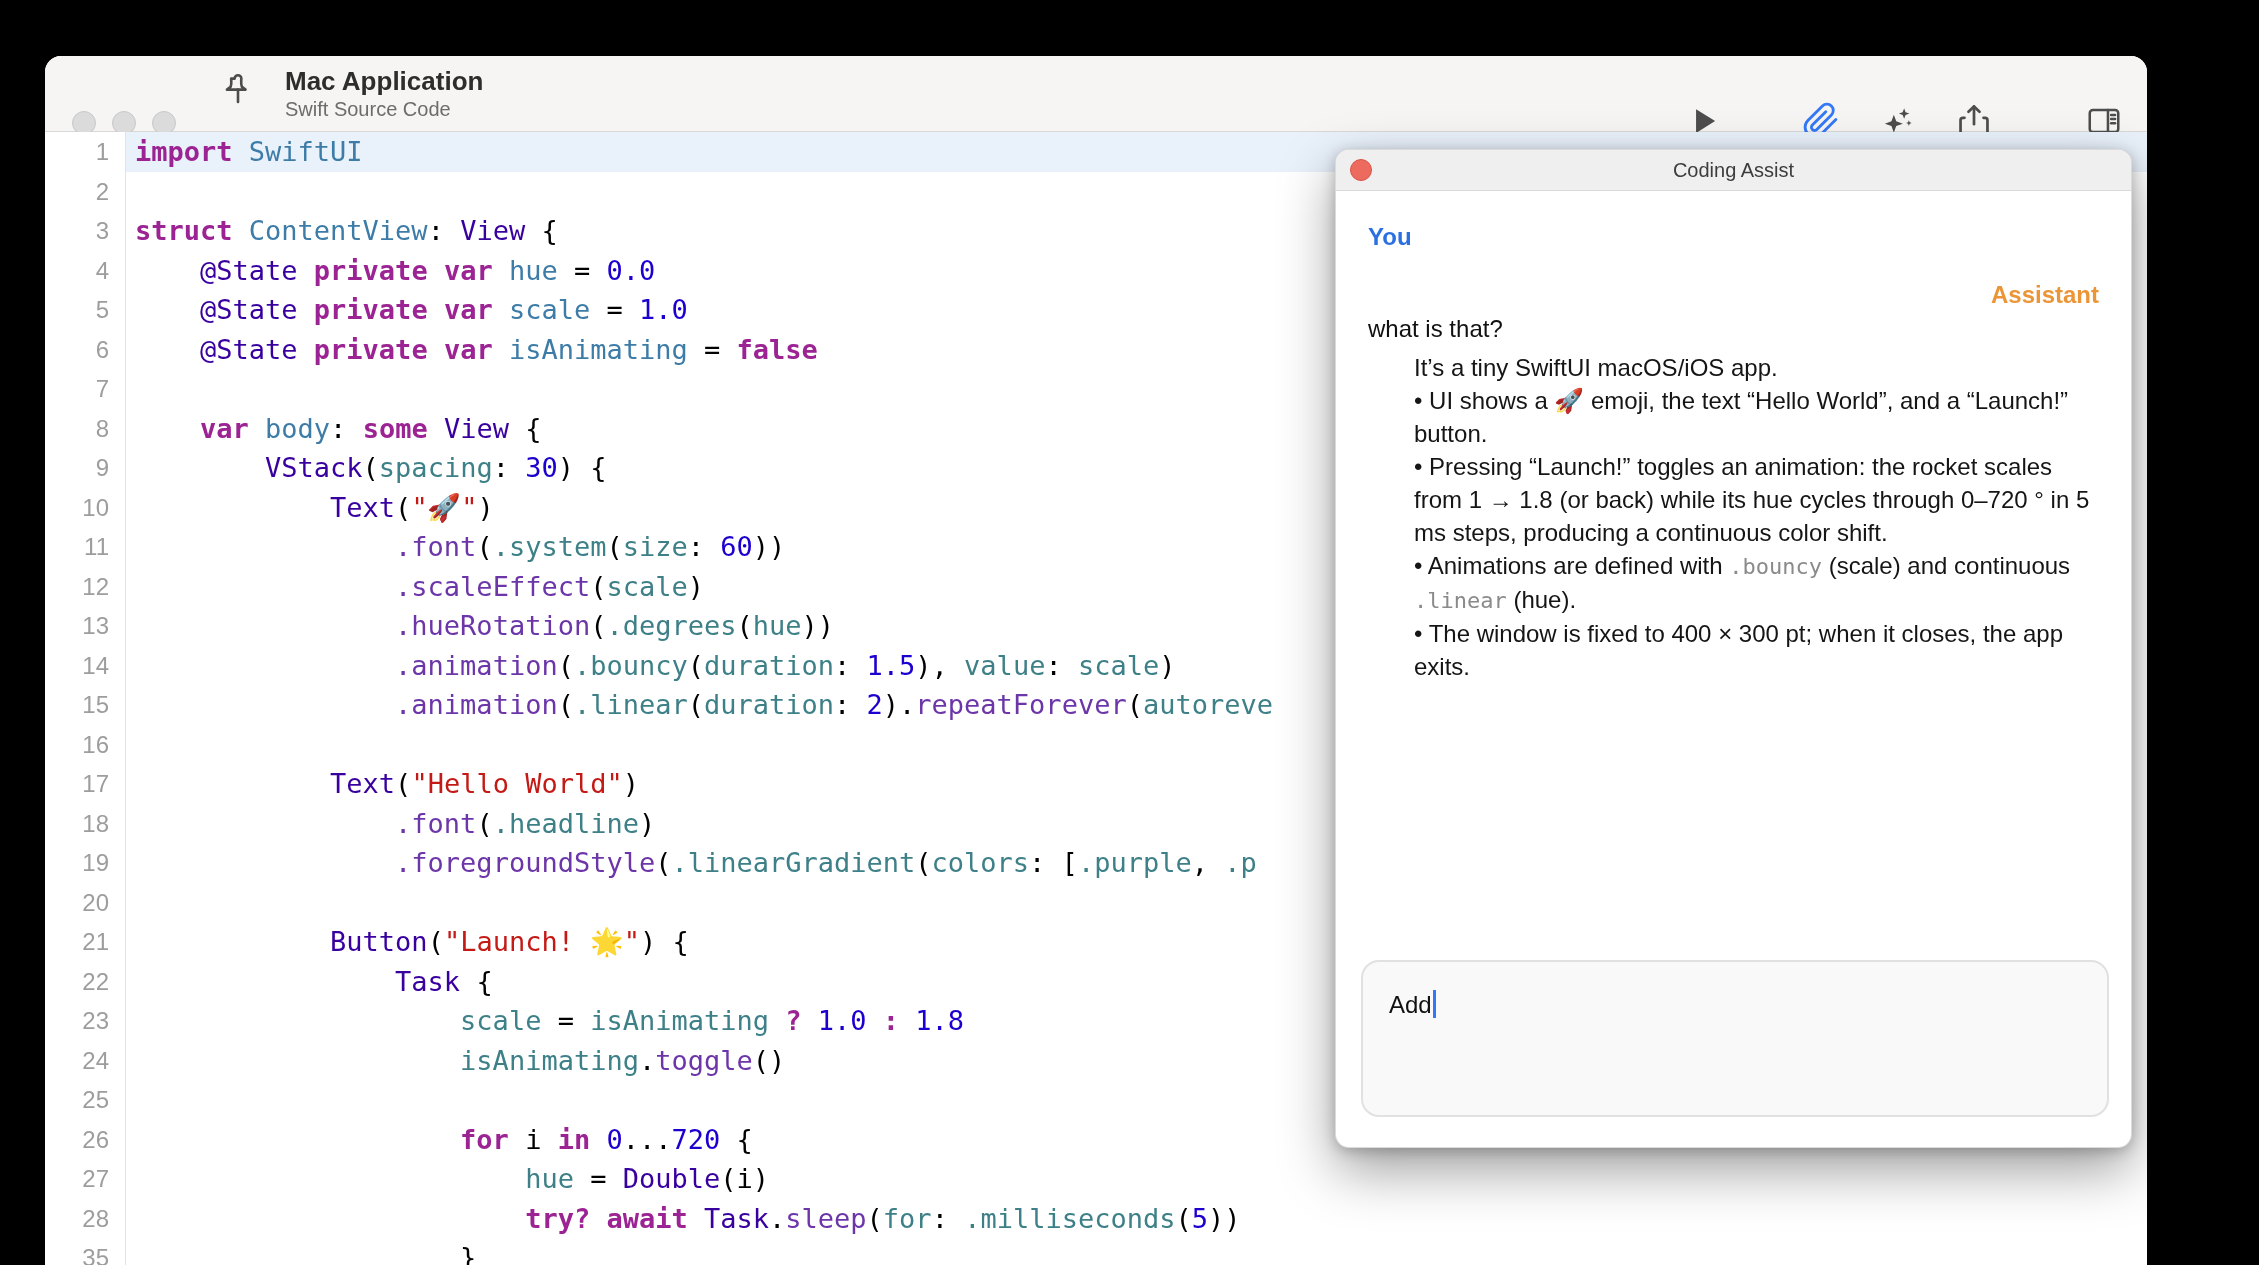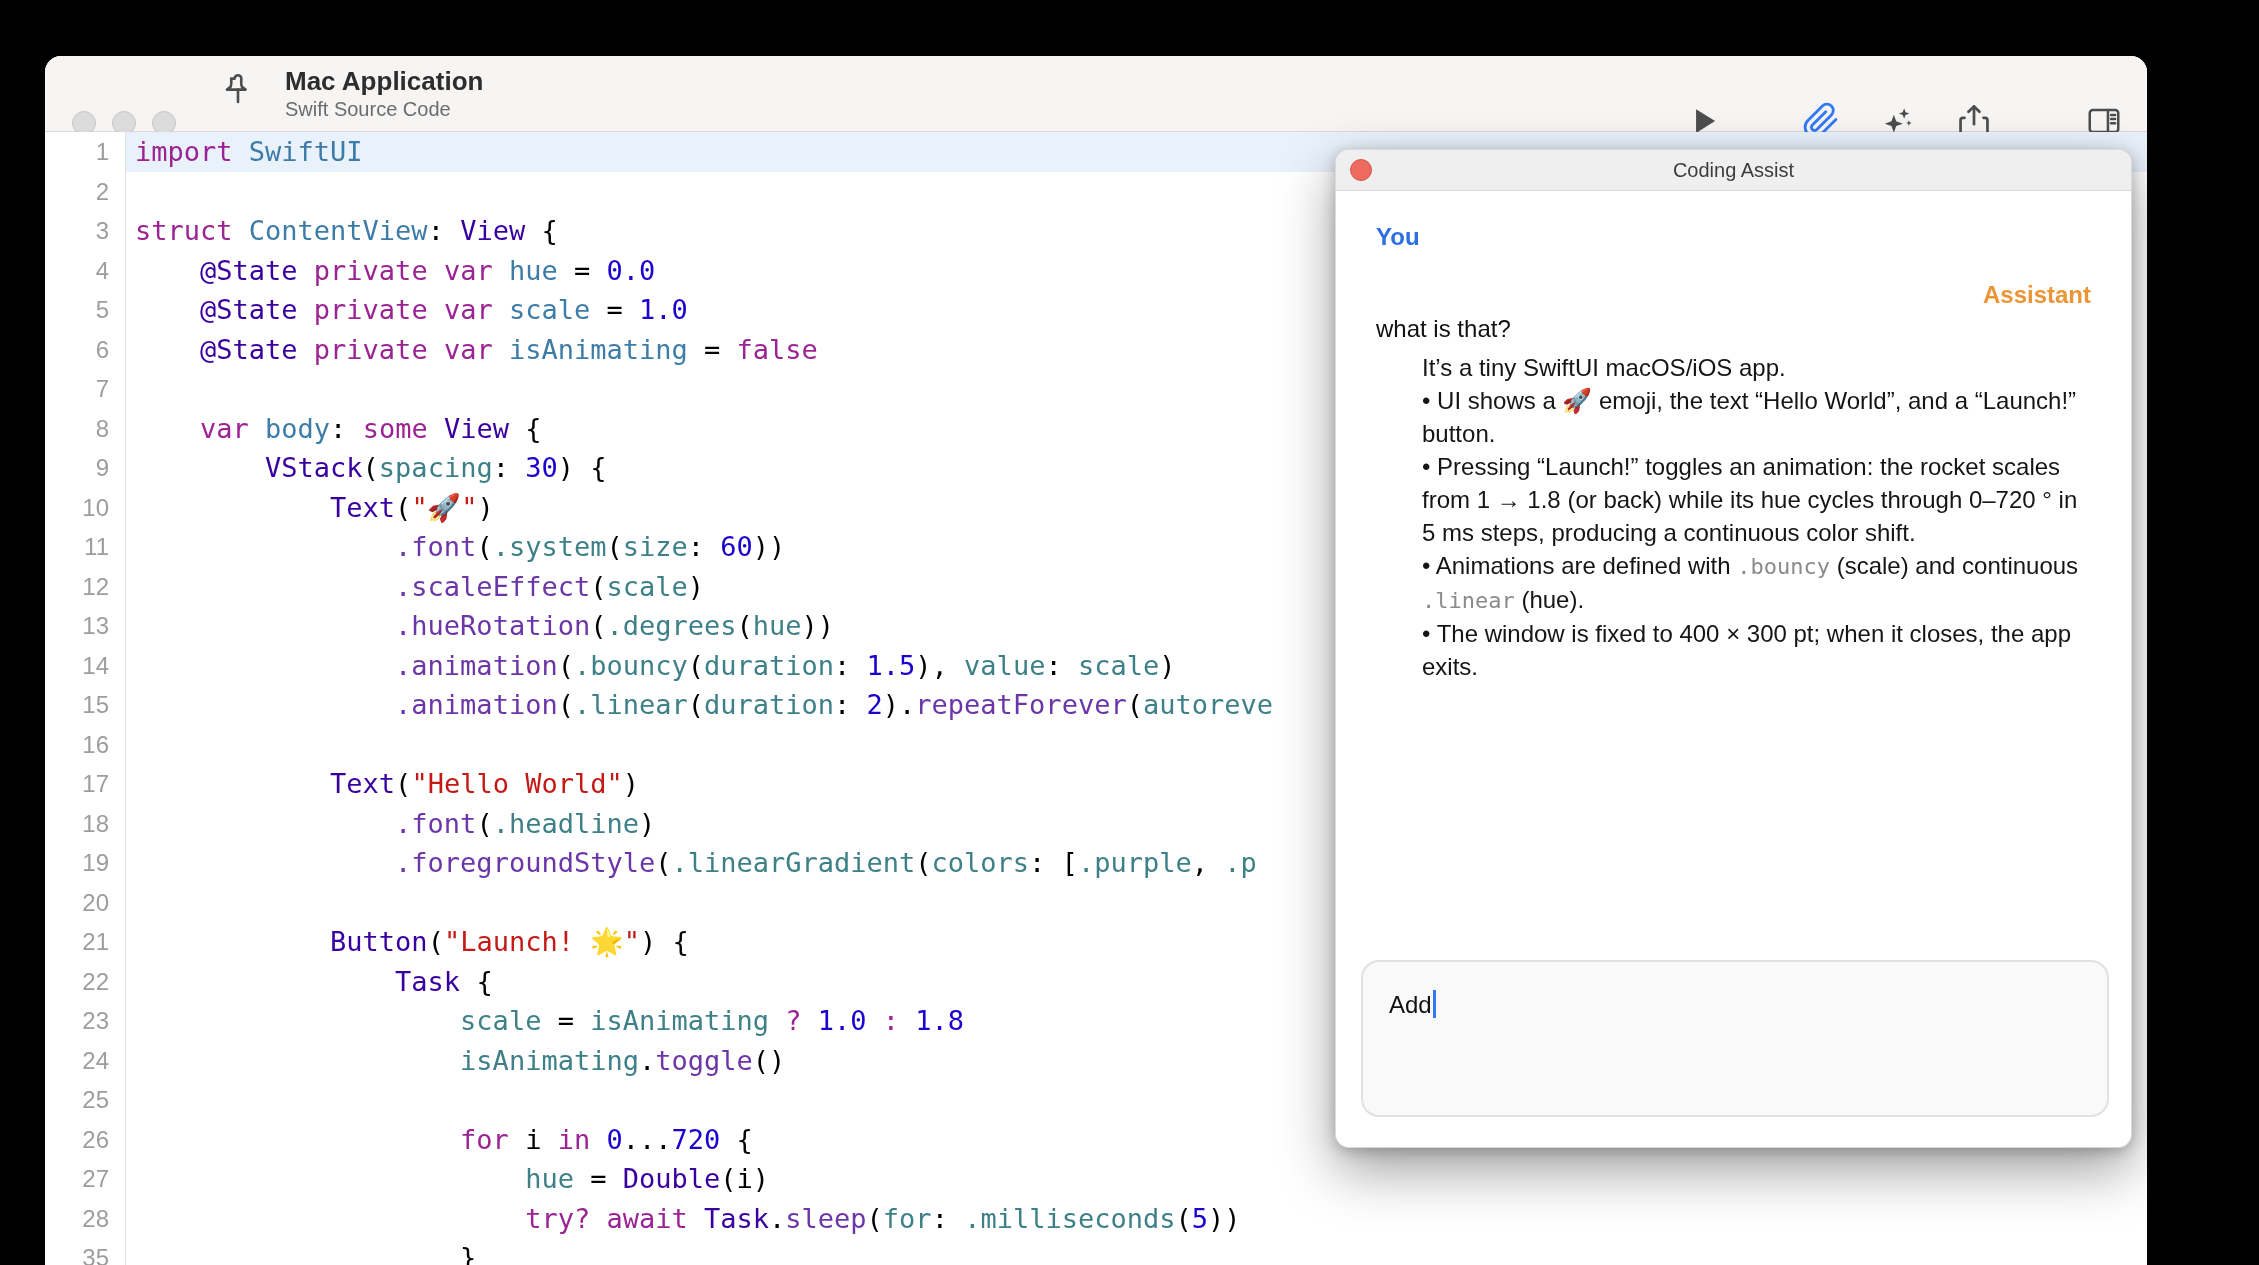--- a/index.html
+++ b/index.html
@@ -28,34 +28,34 @@
 
   
   #editor{position:relative;background:#fff;}
   #gutter-sep{position:absolute;left:80px;top:0;bottom:-200px;width:1px;background:#e3e3e3;z-index:2;}
   .row{display:flex;height:39.5px;}
   .gutter{flex:0 0 80px;text-align:right;padding-right:16px;box-sizing:border-box;
           font-size:24px;color:#9d9d9d;line-height:39.5px;}
   .code{flex:1 1 auto;font-family:"DejaVu Sans Mono",monospace;font-size:27px;
         line-height:39.5px;white-space:pre;padding-left:10px;}
   .code.hl{background:#e9f1fb;}
-  .tok-k{font-weight:normal;}
+  .tok-k{font-weight:bold;}
 
   
   #panel{position:absolute;left:1335px;top:123px;width:797px;height:999px;
          background:#fff;border-radius:14px;z-index:10;
          border:1px solid rgba(0,0,0,.14);box-sizing:border-box;
          box-shadow:0 22px 55px rgba(0,0,0,.38),0 3px 14px rgba(0,0,0,.22);
          overflow:hidden;}
   #panel-header{position:relative;height:40px;background:#f0efef;
                 border-bottom:1px solid #d9d9d9;}
   #panel-close{position:absolute;left:14px;top:9px;width:22px;height:22px;border-radius:50%;
                background:#ec6a5e;border:1px solid #d95448;box-sizing:border-box;}
   #panel-title{text-align:center;font-size:20px;color:#3d3d3d;line-height:40px;}
-  #chat{padding:0 40px;}
+  #chat{padding:0 32px;}
   #you-label{margin-top:32px;font-size:24px;font-weight:bold;color:#2b6fe3;}
   #user-msg{margin-top:6px;font-size:24px;color:#111;}
   #assistant-label{margin-top:30px;text-align:right;font-size:24px;font-weight:bold;color:#eb9537;}
   #assistant-msg{margin-top:8px;margin-left:46px;font-size:24px;line-height:33px;color:#151515;}
   #assistant-msg .inline-code{font-family:"DejaVu Sans Mono",monospace;font-size:22px;color:#8a8a8a;}
   #chat-input{position:absolute;left:25px;top:810px;width:748px;height:157px;
               box-sizing:border-box;background:#faf9f9;border:2px solid #e1e1e1;
               border-radius:18px;padding:28px 26px;font-size:24px;color:#111;cursor:text;}
   #caret{display:inline-block;width:3px;height:28px;background:#3478f6;
          vertical-align:text-bottom;margin-left:1px;}

